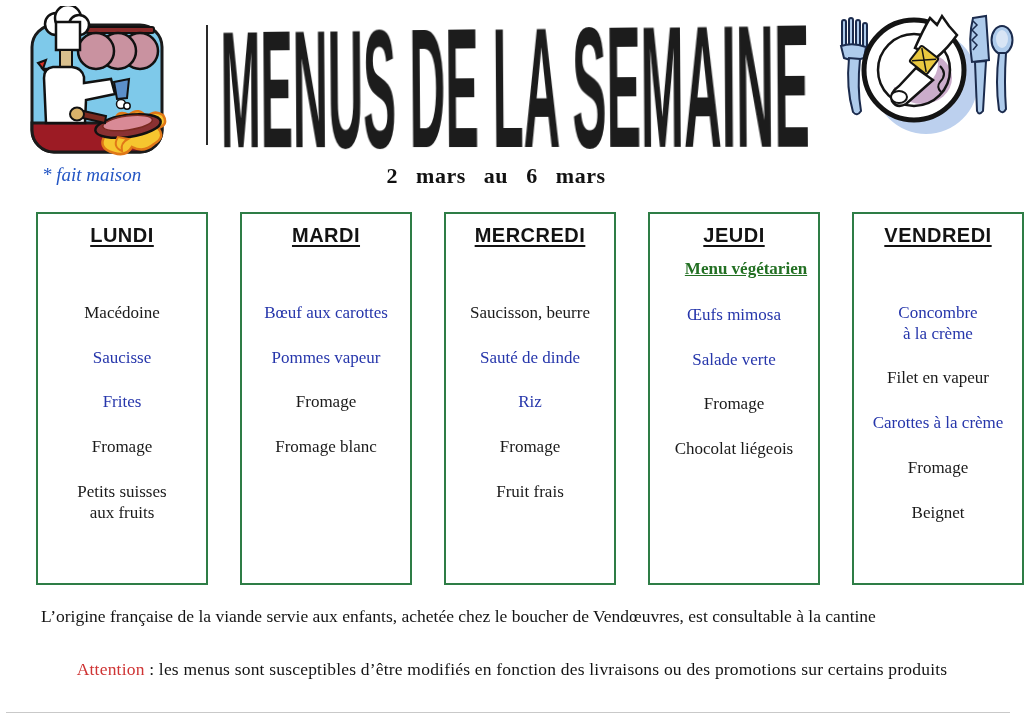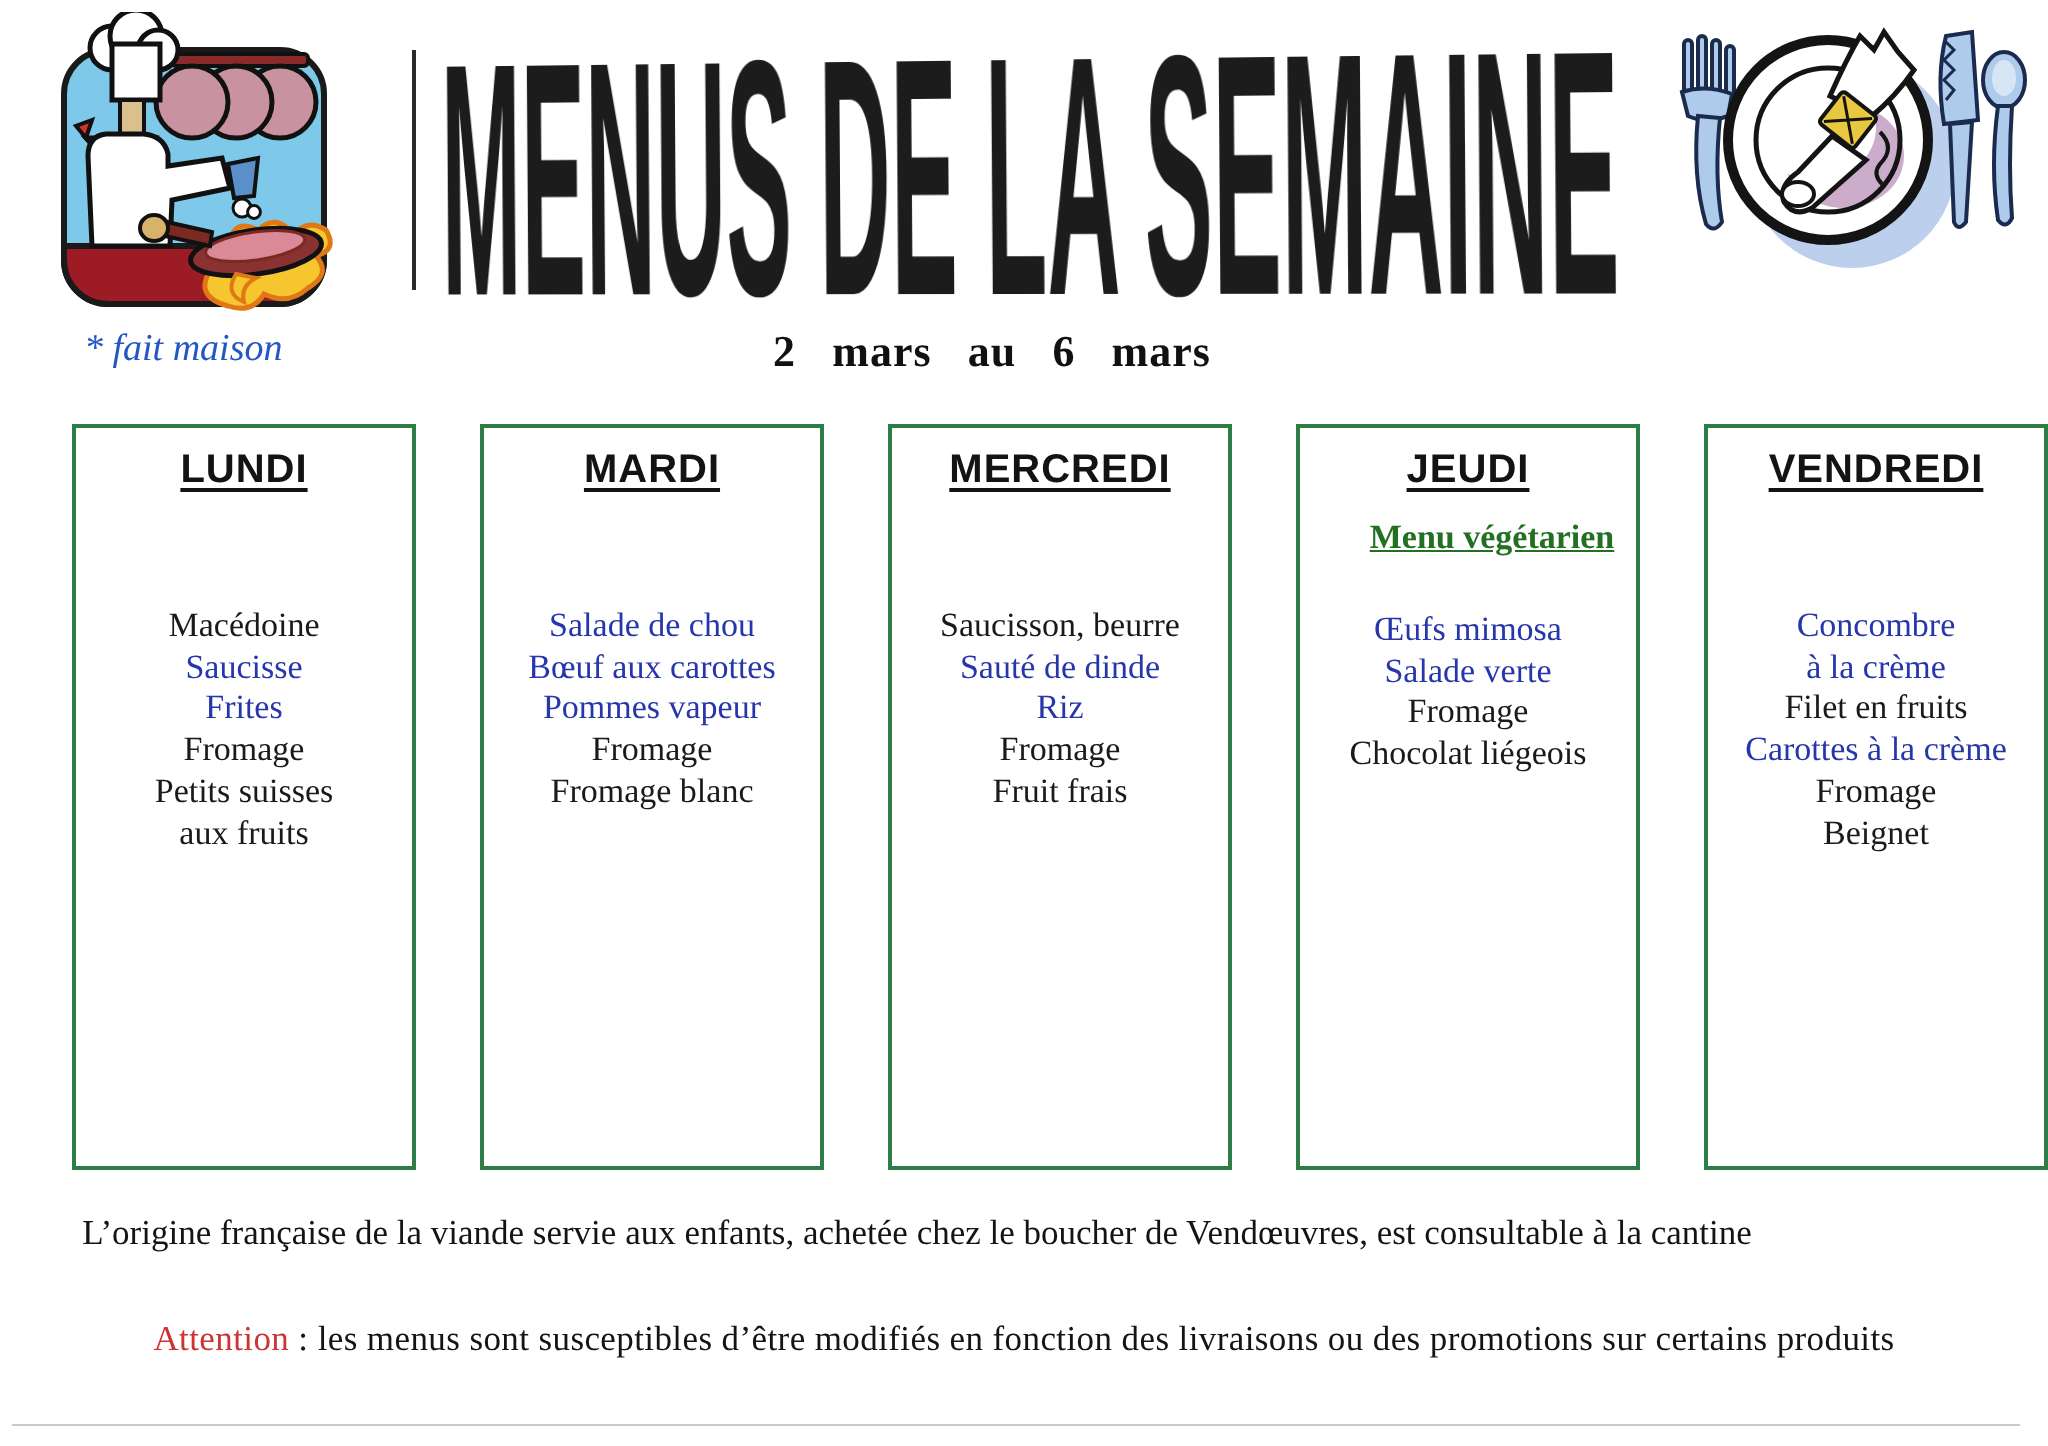--- a/index.html
+++ b/index.html
@@ -73,21 +73,21 @@
   .day-sub:empty { display: none; }
   .style-green {
     color: var(--vegetarian_green);
     font-weight: bold; 
     text-decoration: underline;
     padding-left: 24px;
   }
   .menu-items {
     list-style: none; padding: 0;
     margin: 56px 0 0;
-    display: flex; flex-direction: column; 
+    display: flex; flex-direction: column; gap: 24px;
   }
   .day-sub:not(:empty) + .menu-items { margin-top: 26px; }
   .menu-item {
     font-size: 17px; line-height: 1.22;
     white-space: pre-line;
   }
   .style-blue  { color: var(--item_blue); }
   .style-black { color: var(--menu_black); }
 
   
@@ -214,21 +214,20 @@
         <li class="menu-item style-blue">Frites</li>
         <li class="menu-item style-black">Fromage</li>
         <li class="menu-item style-black">Petits suisses
 aux fruits</li>
       </ul>
   </section>
   <section class="day-col">
     <h2 class="day-header">MARDI</h2>
 
     <ul class="menu-items">
-        <li class="menu-item style-blue">Salade de chou</li>
         <li class="menu-item style-blue">Bœuf aux carottes</li>
         <li class="menu-item style-blue">Pommes vapeur</li>
         <li class="menu-item style-black">Fromage</li>
         <li class="menu-item style-black">Fromage blanc</li>
       </ul>
   </section>
   <section class="day-col">
     <h2 class="day-header">MERCREDI</h2>
 
     <ul class="menu-items">
@@ -248,21 +247,21 @@
         <li class="menu-item style-black">Fromage</li>
         <li class="menu-item style-black">Chocolat liégeois</li>
       </ul>
   </section>
   <section class="day-col">
     <h2 class="day-header">VENDREDI</h2>
 
     <ul class="menu-items">
         <li class="menu-item style-blue">Concombre
 à la crème</li>
-        <li class="menu-item style-black">Filet en fruits</li>
+        <li class="menu-item style-black">Filet en vapeur</li>
         <li class="menu-item style-blue">Carottes à la crème</li>
         <li class="menu-item style-black">Fromage</li>
         <li class="menu-item style-black">Beignet</li>
       </ul>
   </section>
 </div>
 
 <div class="footer-origin">L’origine française de la viande servie aux enfants, achetée chez le boucher de Vendœuvres, est consultable à la cantine</div>
 <div class="footer-attention">
   <span class="attention-red">Attention</span><span> : les menus sont susceptibles d’être modifiés en fonction des livraisons ou des promotions sur certains produits</span>

